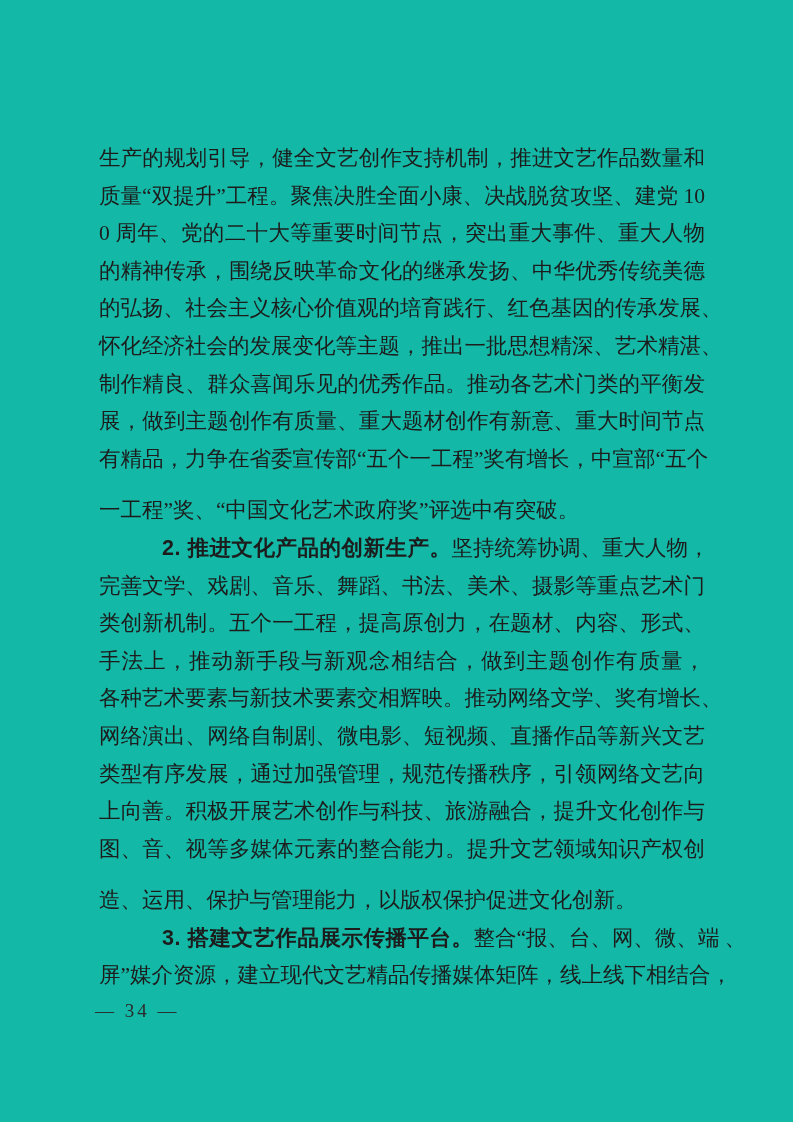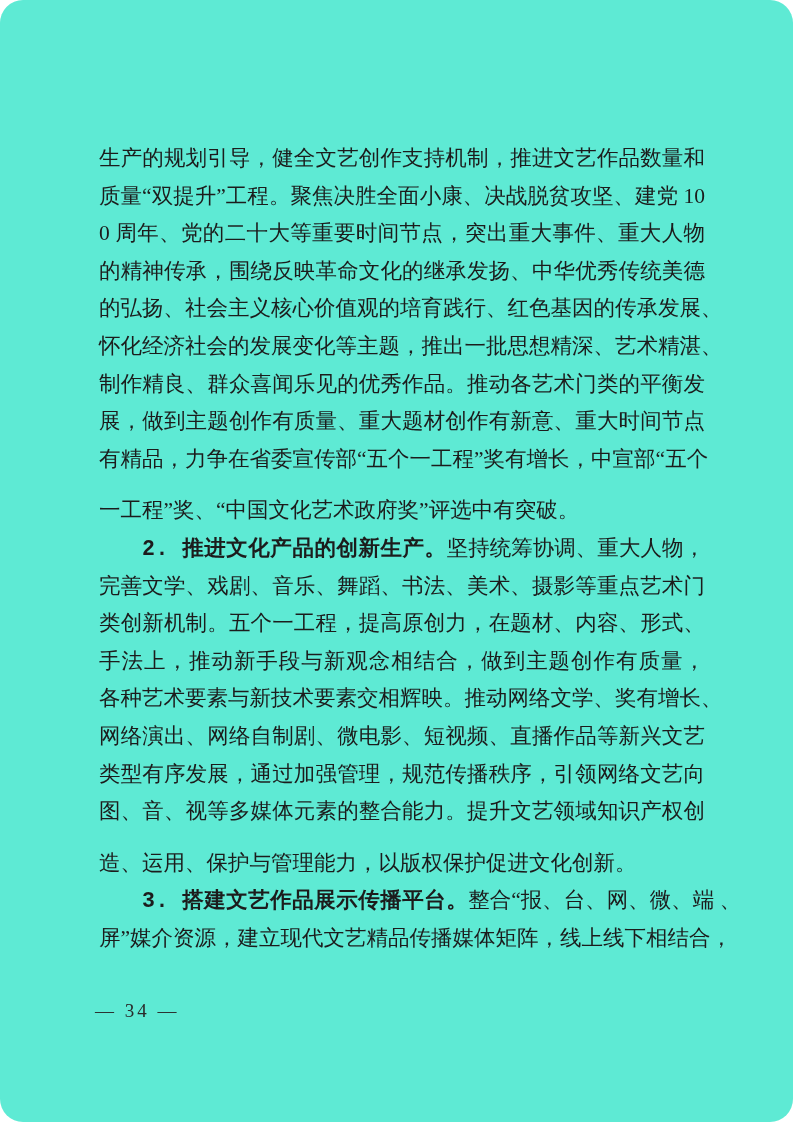--- a/index.html
+++ b/index.html
@@ -1,24 +1,23 @@
 <!DOCTYPE html>
 <html lang="zh"><head>
 <meta charset="utf-8">
 <style>
   html, body { margin: 0; padding: 0; background: #ffffff; }
   .page {
     position: relative;
     width: 793px;
     height: 1122px;
-    background: #5eead4;
+    background: #14b8a6;
     overflow: hidden;
     font-family: "Liberation Serif", "DejaVu Serif", serif;
     color: #1c1c1c;
-    border-radius: 23px;
   }
   .body-text {
     position: absolute;
     left: 99px;
     top: 140px;
     width: 606px;
   }
   .line {
     height: 37.6px;
     line-height: 37.6px;
@@ -31,22 +30,23 @@
   }
   .line.no-stretch {
     text-align-last: left;
     margin-top: 14px;
   }
   .line.indent {
     text-indent: 43px;
   }
   .line .heading {
     font-weight: 700;
-    font-family: Liberation Mono, monospace;
+    font-family: Liberation Sans, sans-serif;
     letter-spacing: 0.5px;
+    margin-left: 20px;
   }
   .page-number {
     position: absolute;
     left: 95px;
     top: 996px;
     font-size: 19px;
     line-height: 30px;
     letter-spacing: 3px;
     color: #2a2a2a;
     font-family: "Liberation Serif", "DejaVu Serif", serif;
@@ -67,19 +67,20 @@
       <div class="line"><span>展，做到主题创作有质量、重大题材创作有新意、重大时间节点</span></div>
       <div class="line"><span>有精品，力争在省委宣传部“五个一工程”奖有增长，中宣部“五个</span></div>
       <div class="line no-stretch"><span>一工程”奖、“中国文化艺术政府奖”评选中有突破。</span></div>
       <div class="line indent"><span class="heading">2. 推进文化产品的创新生产。</span><span>坚持统筹协调、重大人物，</span></div>
       <div class="line"><span>完善文学、戏剧、音乐、舞蹈、书法、美术、摄影等重点艺术门</span></div>
       <div class="line"><span>类创新机制。五个一工程，提高原创力，在题材、内容、形式、</span></div>
       <div class="line"><span>手法上，推动新手段与新观念相结合，做到主题创作有质量，</span></div>
       <div class="line"><span>各种艺术要素与新技术要素交相辉映。推动网络文学、奖有增长、</span></div>
       <div class="line"><span>网络演出、网络自制剧、微电影、短视频、直播作品等新兴文艺</span></div>
       <div class="line"><span>类型有序发展，通过加强管理，规范传播秩序，引领网络文艺向</span></div>
+      <div class="line"><span>上向善。积极开展艺术创作与科技、旅游融合，提升文化创作与</span></div>
       <div class="line"><span>图、音、视等多媒体元素的整合能力。提升文艺领域知识产权创</span></div>
       <div class="line no-stretch"><span>造、运用、保护与管理能力，以版权保护促进文化创新。</span></div>
       <div class="line indent"><span class="heading">3. 搭建文艺作品展示传播平台。</span><span>整合“报、台、网、微、端 、</span></div>
       <div class="line"><span>屏”媒介资源，建立现代文艺精品传播媒体矩阵，线上线下相结合，</span></div>
     </div>
   <div class="page-number">— 34 —</div>
 </div>
 
 </body></html>

